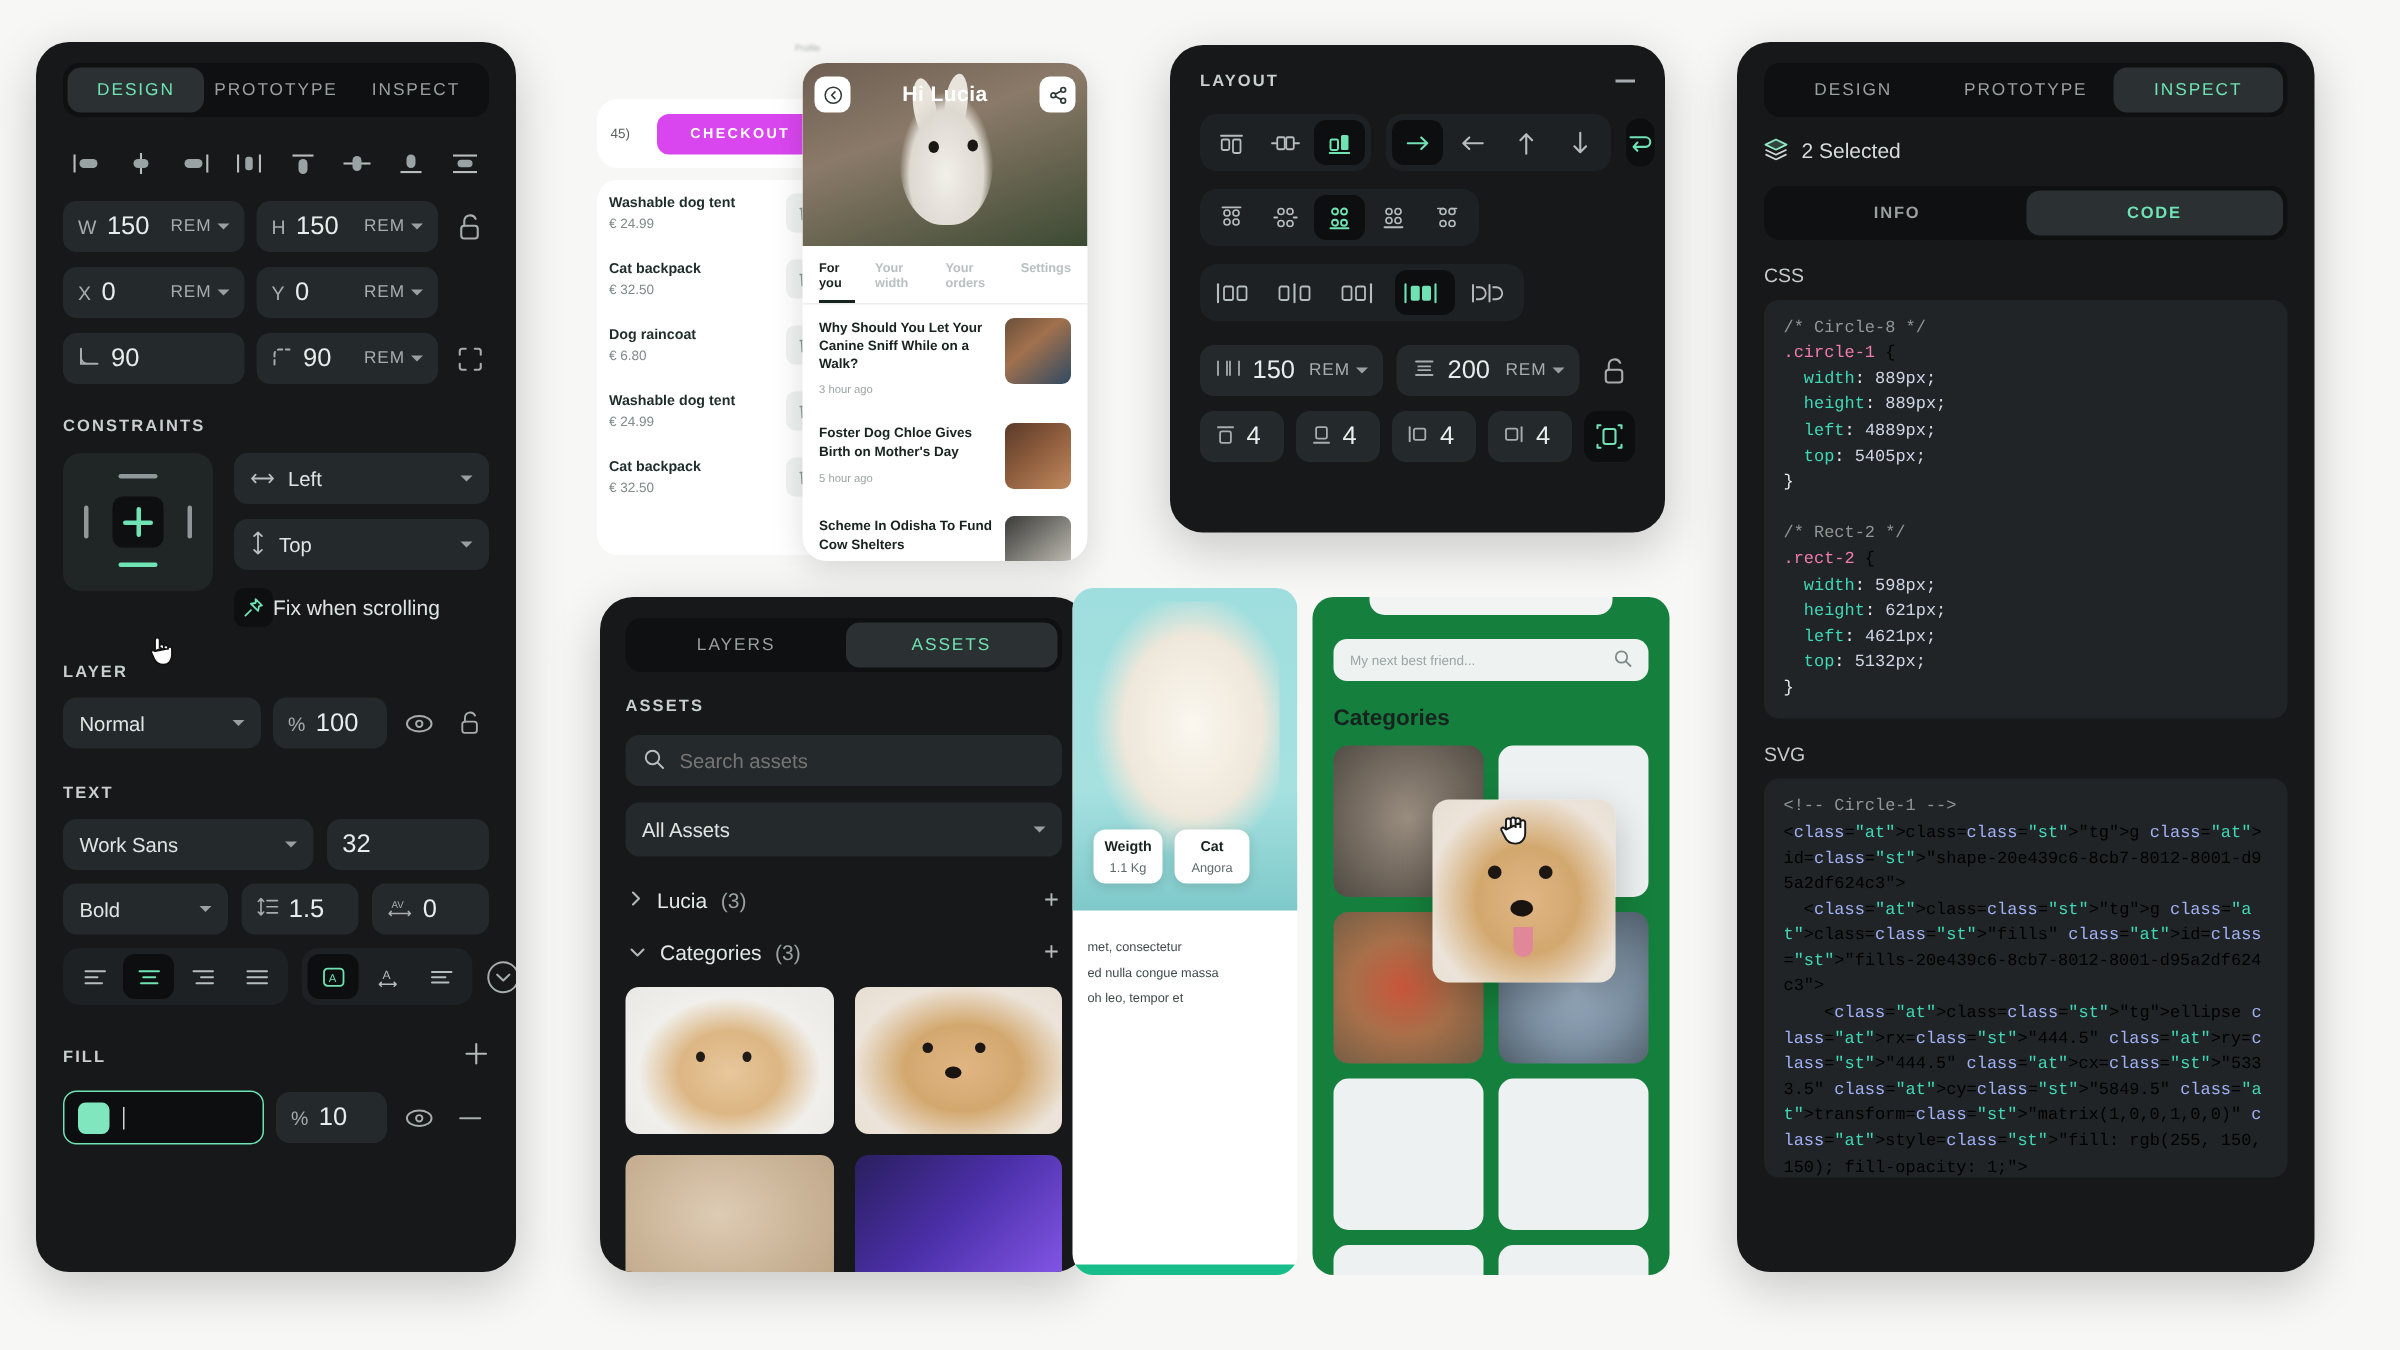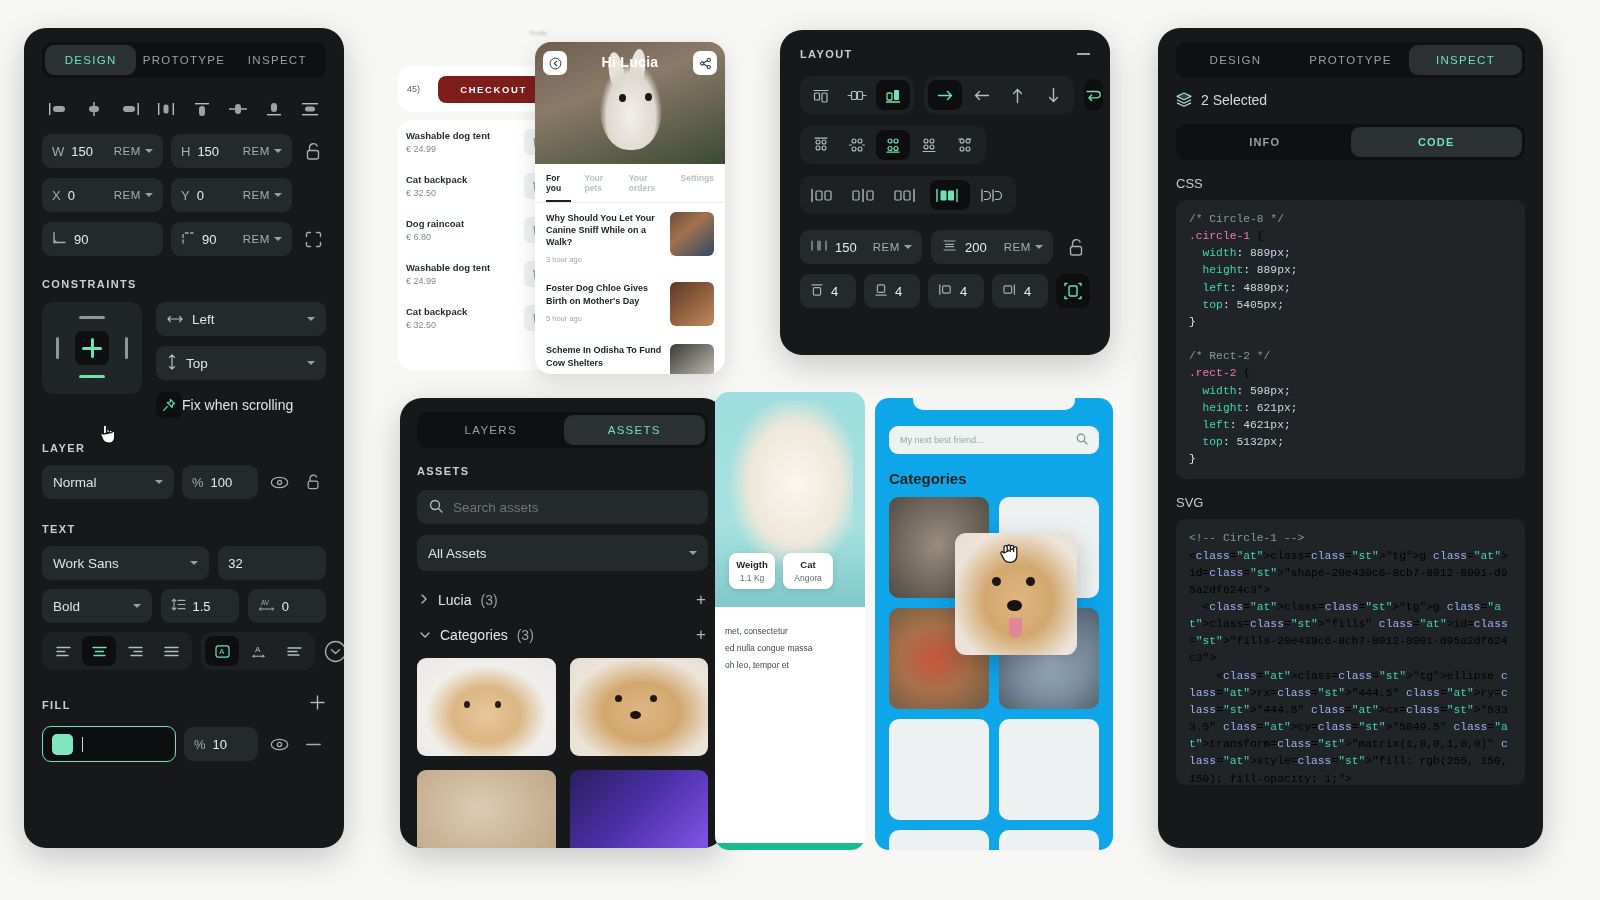--- a/index.html
+++ b/index.html
@@ -36,21 +36,21 @@
     font-weight: 600; text-transform: uppercase;
   }
 
   
   .pill {
     background: #24292b; border-radius: 9px; height: 34px;
     display: flex; align-items: center; gap: 7px;
     padding: 0 10px; color: #d8dddd; font-size: 13px;
   }
   .pill .lbl { color: #a7adae; font-size: 13px; }
-  .pill .val { color: #e7ecec; font-size: 13px; }
+  .pill .val { color: #e7ecec; font-size: 17px; }
   .pill .unit {
     margin-left: auto; color: #a7adae; font-size: 11.5px;
     letter-spacing: .6px; display: flex; align-items: center; gap: 4px;
   }
   .chev { width: 0; height: 0; border-left: 4px solid transparent;
           border-right: 4px solid transparent; border-top: 4.5px solid #9aa0a1; }
 
   .iconrow { background: #1d2123; border-radius: 11px; display: flex;
              align-items: center; padding: 4px; gap: 2px; }
   .ibtn {
@@ -87,21 +87,21 @@
   .chkrow { display: flex; align-items: center; margin-top: 12px; }
   .chkbox { width: 26px; height: 26px; border-radius: 7px; background: #0d0f10;
             display: flex; align-items: center; justify-content: center; }
   .chklbl { color: #dfe4e4; font-size: 14px; }
 
   
   #mock-shop { position: absolute; left: 390px; top: 24px; width: 350px; height: 345px; }
   .mini-card { position: absolute; background: #fff; border-radius: 14px; overflow: hidden; }
   .blurwrap { filter: blur(.45px); }
 
-  .chk-btn { background: #7f1d1d; color: #fff; border-radius: 8px;
+  .chk-btn { background: #d946ef; color: #fff; border-radius: 8px;
              font-size: 9.5px; letter-spacing: 1.6px; font-weight: 700;
              padding: 8px 0; text-align: center; }
   .cart-item { display: flex; align-items: center; padding: 9px 8px; }
   .ci-name { font-size: 9.5px; font-weight: 700; color: #1e2d2a; }
   .ci-price { font-size: 9px; color: #7d8a88; margin-top: 3px; }
   .ci-del { width: 26px; height: 26px; border-radius: 6px; background: #eef2f1;
             margin-left: auto; display:flex; align-items:center; justify-content:center; }
 
   .phone { position: absolute; background: #fff; border-radius: 16px; overflow: hidden;
            box-shadow: 0 6px 22px rgba(0,0,0,.13); }
@@ -152,21 +152,21 @@
   .cat-body { position: absolute; left: 8%; top: 4%; width: 84%; height: 80%;
     background: radial-gradient(ellipse at 54% 48%, #fbf7ef 0%, #eee7da 48%, rgba(230,222,208,0) 70%); }
   .badge { position: absolute; background: #fff; border-radius: 8px; padding: 6px 7px;
            text-align: center; box-shadow: 0 2px 7px rgba(0,0,0,.12); }
   .badge .b1 { font-size: 9.5px; font-weight: 700; color: #17231f; }
   .badge .b2 { font-size: 8.5px; color: #5d6a68; margin-top: 3px; }
   .cat-txt { padding: 16px 10px 0; }
   .cat-txt div { font-size: 8.5px; color: #3d4a48; line-height: 2.0; }
 
   #mock-cats { position: absolute; left: 875px; top: 398px; width: 238px; height: 452px;
-               background: #0ea5e9; border-radius: 14px; overflow: hidden; filter: blur(.3px); }
+               background: #15803d; border-radius: 14px; overflow: hidden; filter: blur(.3px); }
   .cs-search { margin: 28px 14px 0; background: #eef2f1; border-radius: 9px; height: 28px;
                display: flex; align-items: center; padding: 0 11px; }
   .cs-search span { font-size: 9px; color: #9aa5a3; }
   .cs-title { margin: 16px 14px 0; font-size: 15px; font-weight: 700; color: #17231f; }
   .cs-grid { display: grid; grid-template-columns: 1fr 1fr; gap: 10px; margin: 10px 14px 0; }
   .cs-cell { height: 101px; border-radius: 10px; background: #eef1f1; overflow: hidden; }
 
   
   #inspect-panel { left: 1158px; top: 28px; width: 385px; height: 820px; overflow: hidden; }
   .ip-inner { padding: 14px 18px; }
@@ -600,21 +600,21 @@
               <circle cx="9.8" cy="2.9" r="1.6" stroke="#2e3a37" stroke-width="1.1" fill="none"></circle>
               <circle cx="3.2" cy="6.5" r="1.6" stroke="#2e3a37" stroke-width="1.1" fill="none"></circle>
               <circle cx="9.8" cy="10.1" r="1.6" stroke="#2e3a37" stroke-width="1.1" fill="none"></circle>
               <path d="M4.7 5.7 8.4 3.7M4.7 7.3l3.7 2" stroke="#2e3a37" stroke-width="1.1"></path>
             </svg>
         </div>
         <div class="hi">Hi Lucia</div>
       </div>
       <div class="ptabs" id="phone-tabs">
           <div class="ptab active">For you</div>
-          <div class="ptab">Your pets</div>
+          <div class="ptab">Your width</div>
           <div class="ptab">Your orders</div>
           <div class="ptab">Settings</div>
         </div>
       <div id="news-list">
           <div class="news">
             <div style="flex: 1 1 0%;">
               <div class="news-t">Why Should You Let Your Canine Sniff While on a Walk?</div>
               <div class="news-s">3 hour ago</div>
             </div>
             <div class="news-img" style="background: linear-gradient(140deg, rgb(106, 79, 58) 0%, rgb(162, 113, 77) 40%, rgb(47, 74, 99) 100%);"></div>

